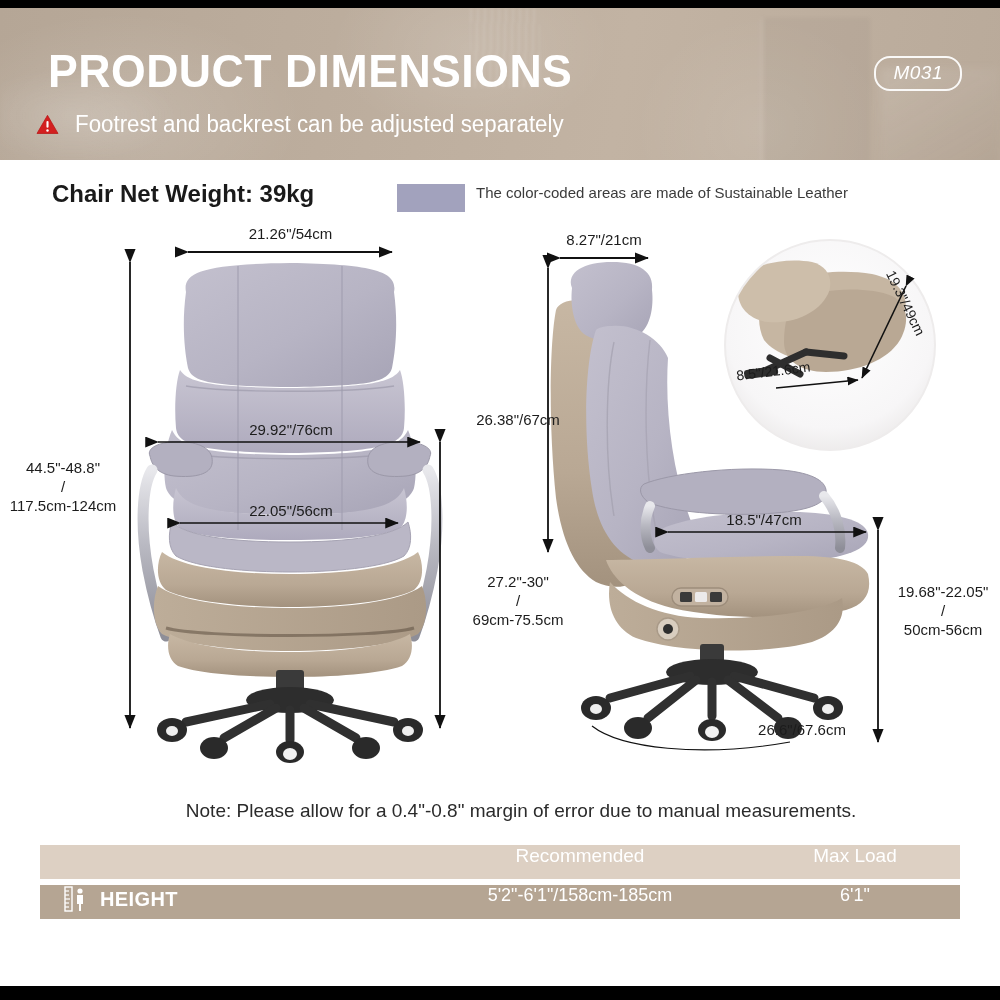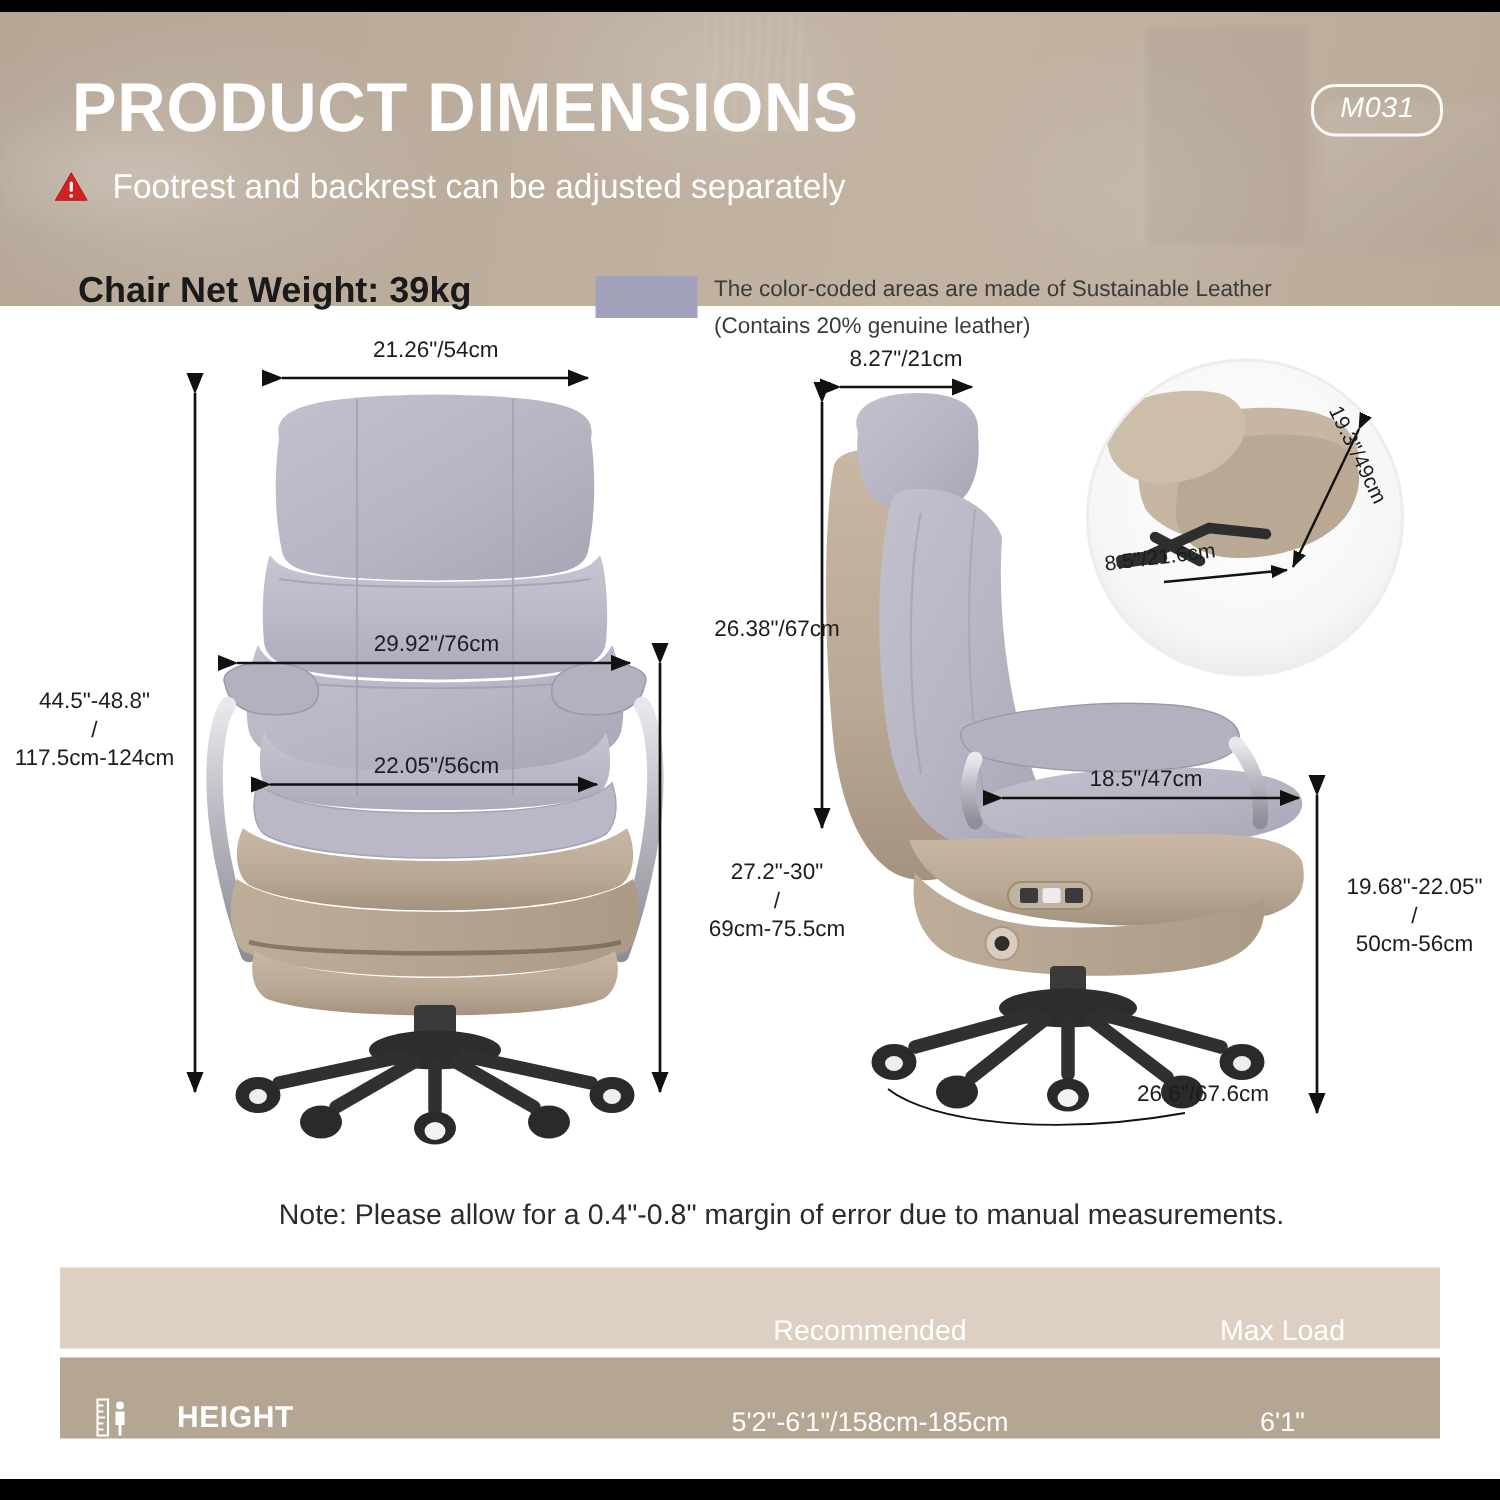--- a/index.html
+++ b/index.html
@@ -6,21 +6,21 @@
   body {
     width: 1000px; height: 1000px;
     font-family: "Liberation Sans", sans-serif;
     background: #ffffff;
     overflow: hidden;
     position: relative;
   }
 
   
   .header {
-    position: absolute; left: 0; top: 8px; width: 1000px; height: 196px;
+    position: absolute; left: 0; top: 8px; width: 1000px; height: 152px;
     background:
       radial-gradient(ellipse 260px 150px at 120px 110px, rgba(255,255,255,0.16), rgba(255,255,255,0) 70%),
       radial-gradient(ellipse 200px 130px at 470px 40px, rgba(255,255,255,0.13), rgba(255,255,255,0) 70%),
       radial-gradient(ellipse 180px 160px at 760px 120px, rgba(255,255,255,0.10), rgba(255,255,255,0) 70%),
       linear-gradient(100deg, #b5a696 0%, #bdae9e 38%, #c2b3a3 62%, #b9aa9a 100%);
     overflow: hidden;
   }
   .header-blur-a { position:absolute; left:760px; top:10px; width:110px; height:145px;
     background: linear-gradient(90deg, rgba(255,255,255,0.09) 0 3px, rgba(0,0,0,0.03) 3px 9px);
     filter: blur(2px); }
@@ -79,24 +79,24 @@
   svg.ovl { position: absolute; left: 0; top: 0; width: 1000px; height: 560px; overflow: visible; }
 
   
   .note {
     position: absolute; left: 0; top: 800px; width: 1000px; text-align: center;
     font-size: 19px; color: #2b2b2b; margin-left: 21px;
   }
 
   
   .spec-table { position: absolute; left: 40px; top: 845px; width: 920px; }
-  .trow { display: flex; align-items: flex-end; height: 54px; margin-bottom: 6px; }
+  .trow { display: flex; align-items: flex-start; height: 34px; margin-bottom: 6px; }
   .trow.head { background: #ddd0c3; }
   .trow.body { background: #b5a593; }
-  .c-label { width: 370px; display: flex; align-items: center; gap: 29px; padding-left: 24px; }
+  .c-label { width: 370px; display: flex; align-items: center; gap: 11px; padding-left: 24px; }
   .c-rec { width: 340px; text-align: center; }
   .c-max { width: 210px; text-align: center; }
   .th { color: #ffffff; font-size: 19px; }
   .td { color: #ffffff; font-size: 18px; }
   .rowname { color: #ffffff; font-size: 20px; font-weight: 700; letter-spacing: 0.4px; }
   .ticon { width: 25px; height: 28px; flex: 0 0 auto; display:block; }
 
   .footer-bar { position: absolute; left: 0; top: 986px; width: 1000px; height: 14px; background: #000; }
   .top-bar { position: absolute; left: 0; top: 0; width: 1000px; height: 8px; background: #000; }
 </style>
@@ -124,21 +124,20 @@
     <div class="subtitle">Footrest and backrest can be adjusted separately</div>
   </div>
 </div>
 
 <div class="net-weight">Chair Net Weight: 39kg</div>
 
 <div class="legend-swatch" style="background:#a2a2bd;"></div>
 
 <div class="legend-text">
   <span>The color-coded areas are made of Sustainable Leather</span><br>
-  <span>(Contains 20% genuine leather)</span>
 </div>
 
 <div class="diagram">
 
   <svg class="ovl" viewBox="0 0 1000 560">
     <defs>
       <marker id="ah" markerWidth="9" markerHeight="9" refX="7.5" refY="3.2" orient="auto">
         <path d="M0,0 L8,3.2 L0,6.4 Z" fill="#111"></path>
       </marker>
       <marker id="ahs" markerWidth="8" markerHeight="8" refX="6.6" refY="2.8" orient="auto">

